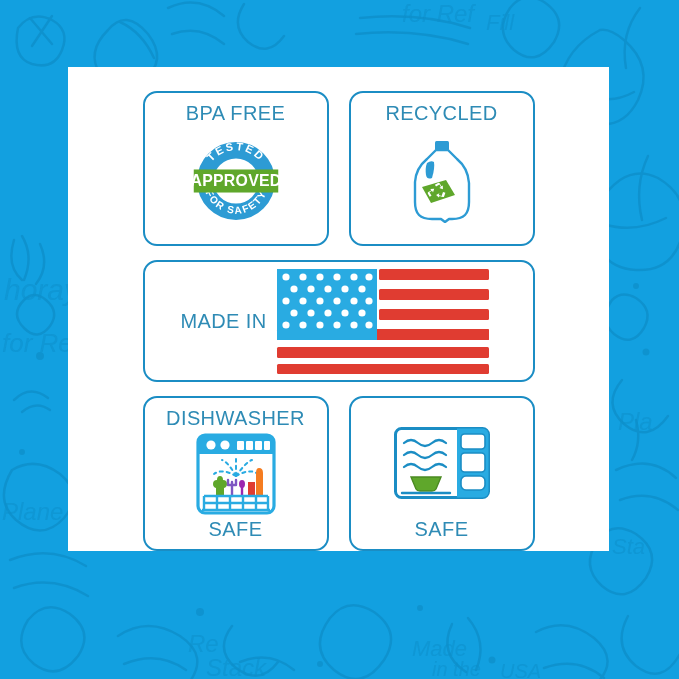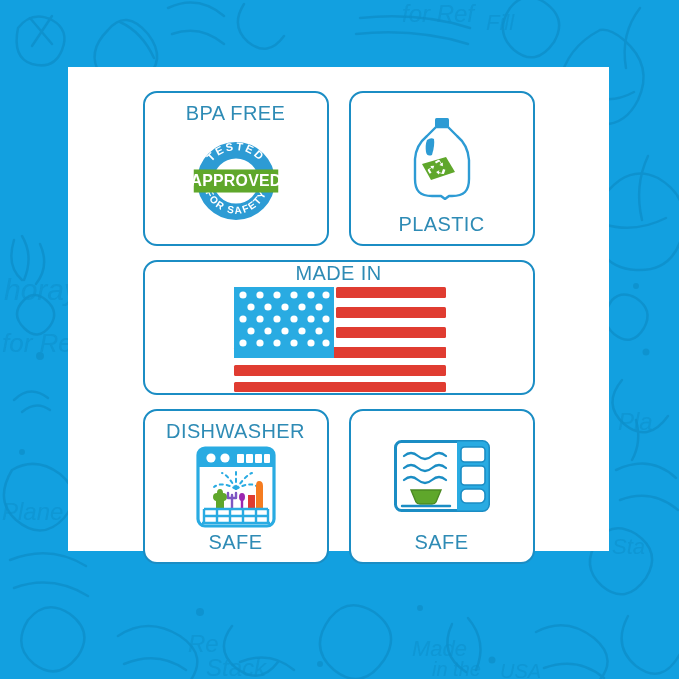--- a/index.html
+++ b/index.html
@@ -28,21 +28,21 @@
     border-radius:14px;
     background:#fff;
     display:flex;
     flex-direction:column;
     align-items:center;
     justify-content:space-between;
   }
   .panel-sm { width:186px; height:155px; padding:9px 0 8px 0; }
   .panel-wide {
     width:392px; height:150px;
-    flex-direction:column;
+    flex-direction:row;
     align-items:center;
     justify-content:center;
     gap:0px;
     margin:14px 0 14px 0;
   }
   .label {
     color:#2E8BB5;
     font-size:20px;
     letter-spacing:0.4px;
     white-space:nowrap;
@@ -146,34 +146,34 @@
           <text font-size="10.5" font-weight="bold" fill="#ffffff" letter-spacing="1.6" font-family="Liberation Sans, sans-serif">
             <textPath href="#arcBot" startOffset="50%" text-anchor="middle">FOR SAFETY</textPath>
           </text>
           <rect x="6" y="38" width="88" height="24" fill="#5FA72B"></rect>
           <text x="50" y="55.5" text-anchor="middle" font-size="16.5" font-weight="bold" fill="#ffffff" letter-spacing="0.3" font-family="Liberation Sans, sans-serif">APPROVED</text>
         </svg>
       </div>
     </div>
 
     <div class="panel panel-sm">
+      <div class="label">RECYCLED</div>
       <div class="icon-wrap">
         <svg width="74" height="84" viewBox="0 0 74 84">
           <rect x="30" y="2" width="14" height="9" rx="1.5" fill="#2D9BD4"></rect>
           <path d="M31 11 h12 l9 9 q11 9 12 24 v19 q0 9 -4 13 q-4 4 -13 4 h-3 l-4 3 l-4 -3 h-9 q-9 0 -13 -4 q-4 -4 -4 -13 v-20 q1 -14 12 -23z" fill="#ffffff" stroke="#2D9BD4" stroke-width="2.4" stroke-linejoin="round"></path>
           <path d="M22 24 q4 -3 7 -1 q1 6 -2 16 q-5 2 -6 -3 q-1 -7 1 -12z" fill="#2D9BD4"></path>
           <path d="M17 48 l24 -7 l9 15 l-24 8z" fill="#5FA72B"></path>
           <g fill="#ffffff">
             <path d="M31 47.5 l3.5 -2 l1.4 2.6 l-1.6 0.9 l3.6 1.2 l-0.1 -3.8 l-1.5 0.9 l-1.6 -3 q-0.6 -1 -1.7 -0.4 l-3.1 1.8 z"></path>
             <path d="M26.5 56.8 l-2 -3.6 l2.6 -1.4 l0.9 1.6 l1.2 -3.6 l-3.8 0.1 l0.9 1.5 l-3 1.6 q-1 0.6 -0.4 1.7 l1.8 3.1 z"></path>
             <path d="M38 53 l-1.4 3.9 l-2.8 -1 l0.6 -1.7 l-3.3 1.8 l2.8 2.5 l0.6 -1.6 l3.2 1.1 q1.1 0.4 1.5 -0.8 l1.2 -3.4 z"></path>
           </g>
         </svg>
       </div>
-      <div class="label">PLASTIC</div>
     </div>
 
   </div>
 
   <div class="panel panel-wide">
     <div class="label-wide">MADE IN</div>
     <div class="flag-wrap">
       <svg width="214" height="108" viewBox="0 0 214 108">
         <g fill="#E03C31">
           <rect x="104" y="2" width="110" height="11" rx="1.5"></rect>

